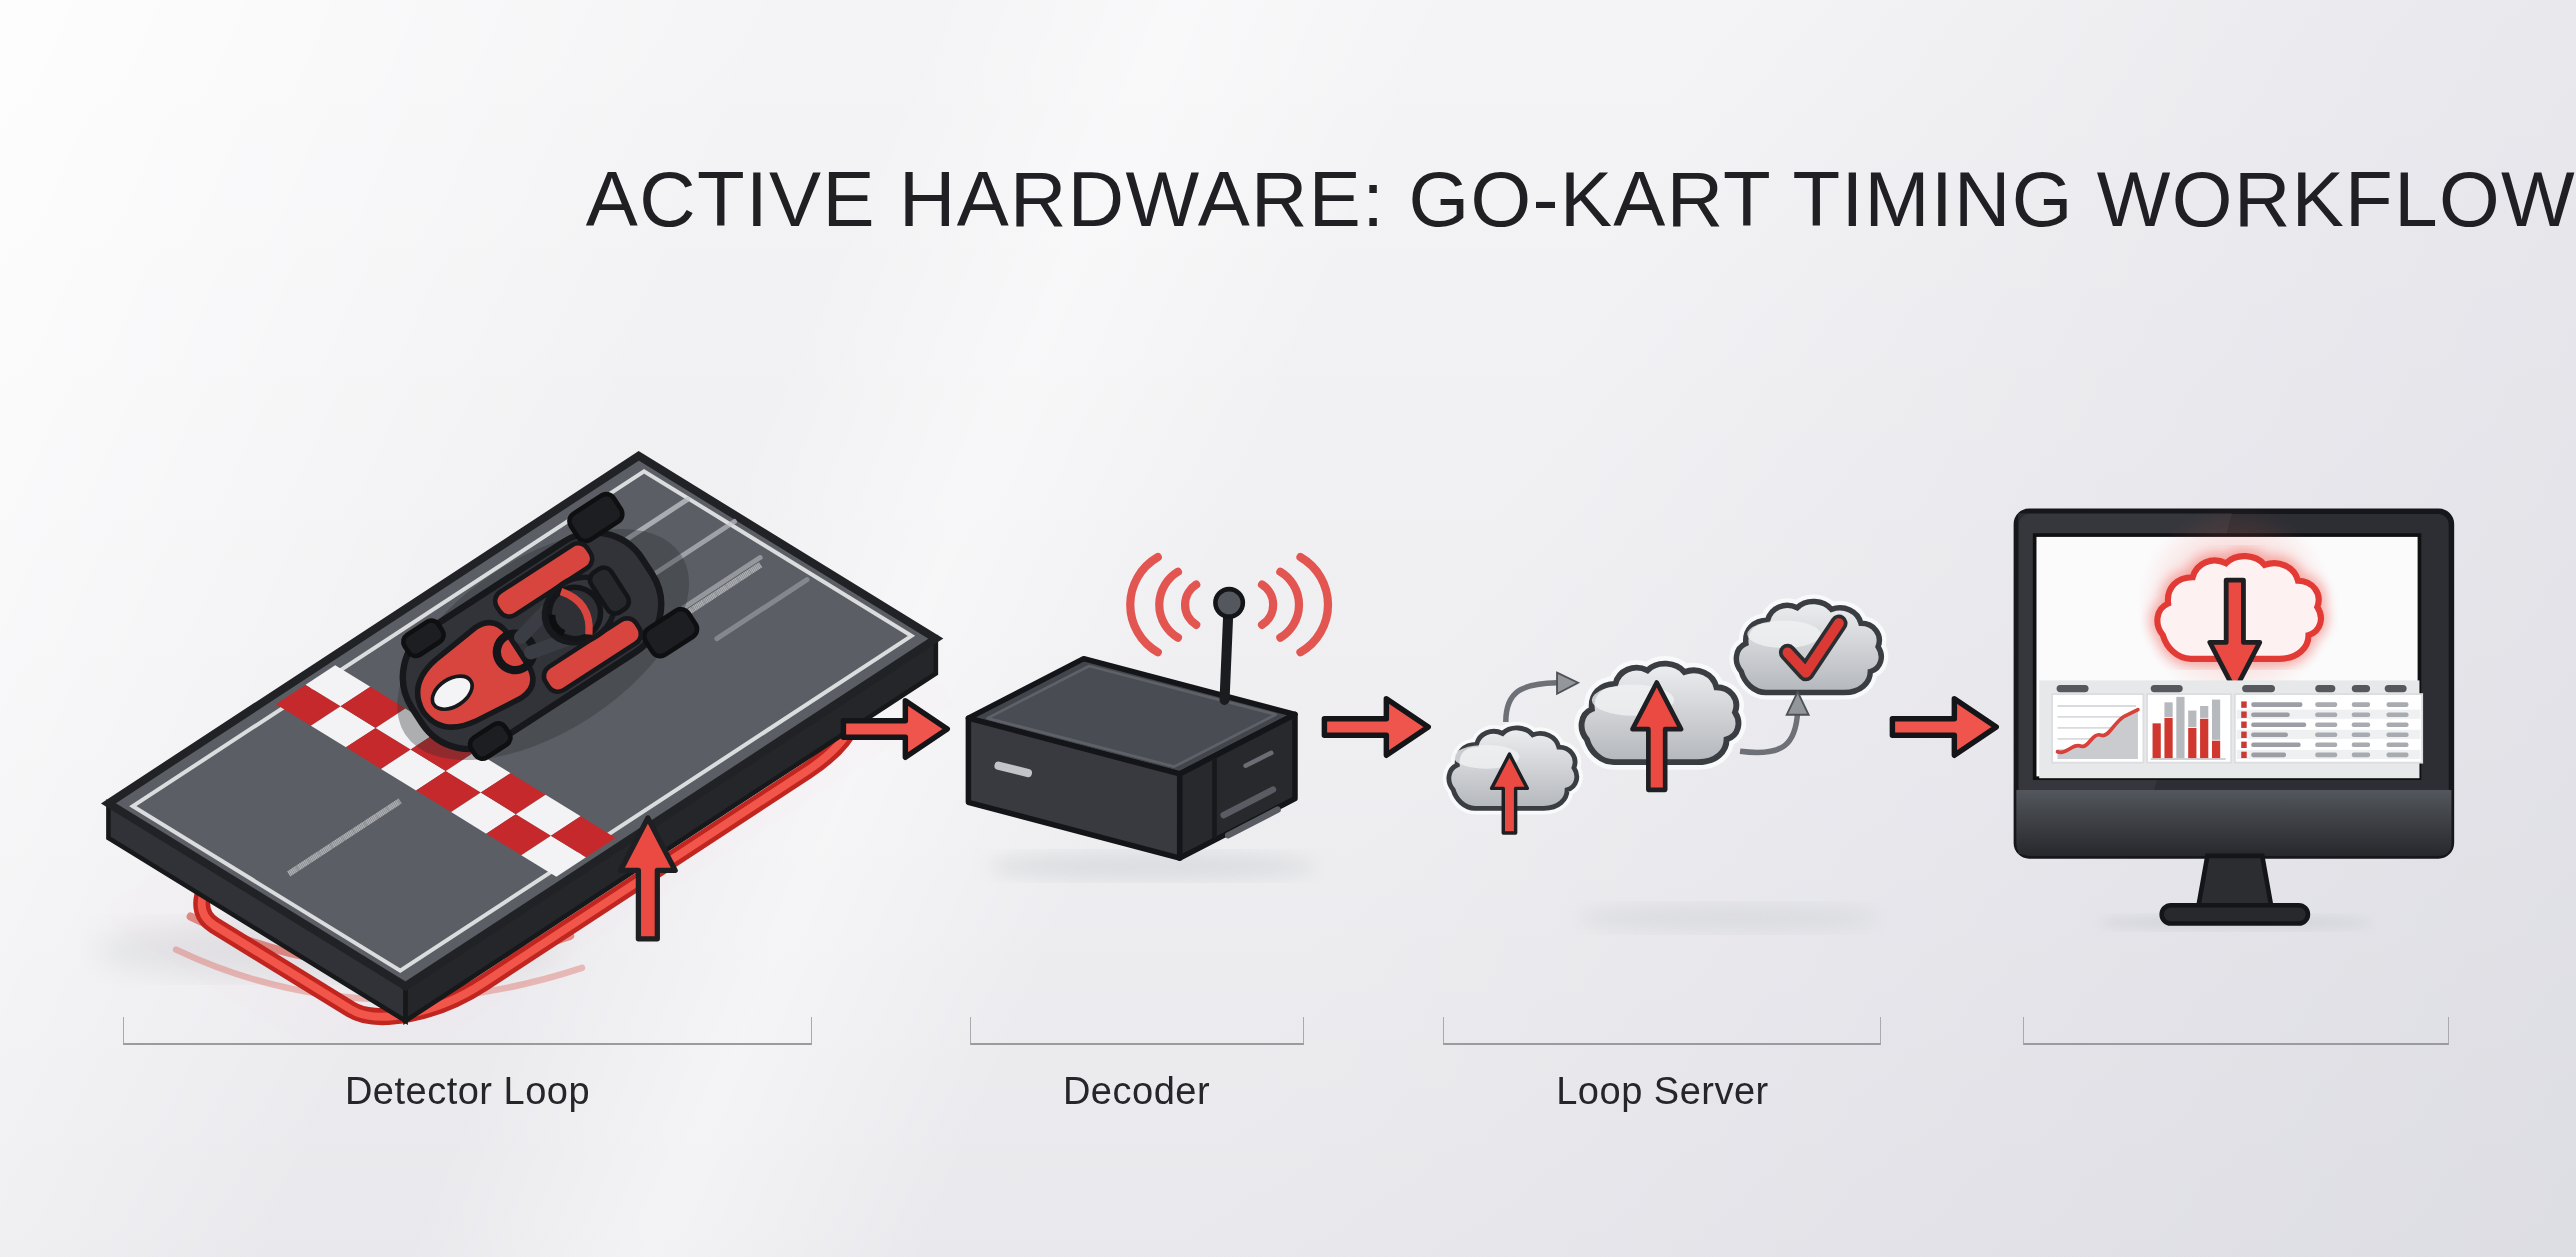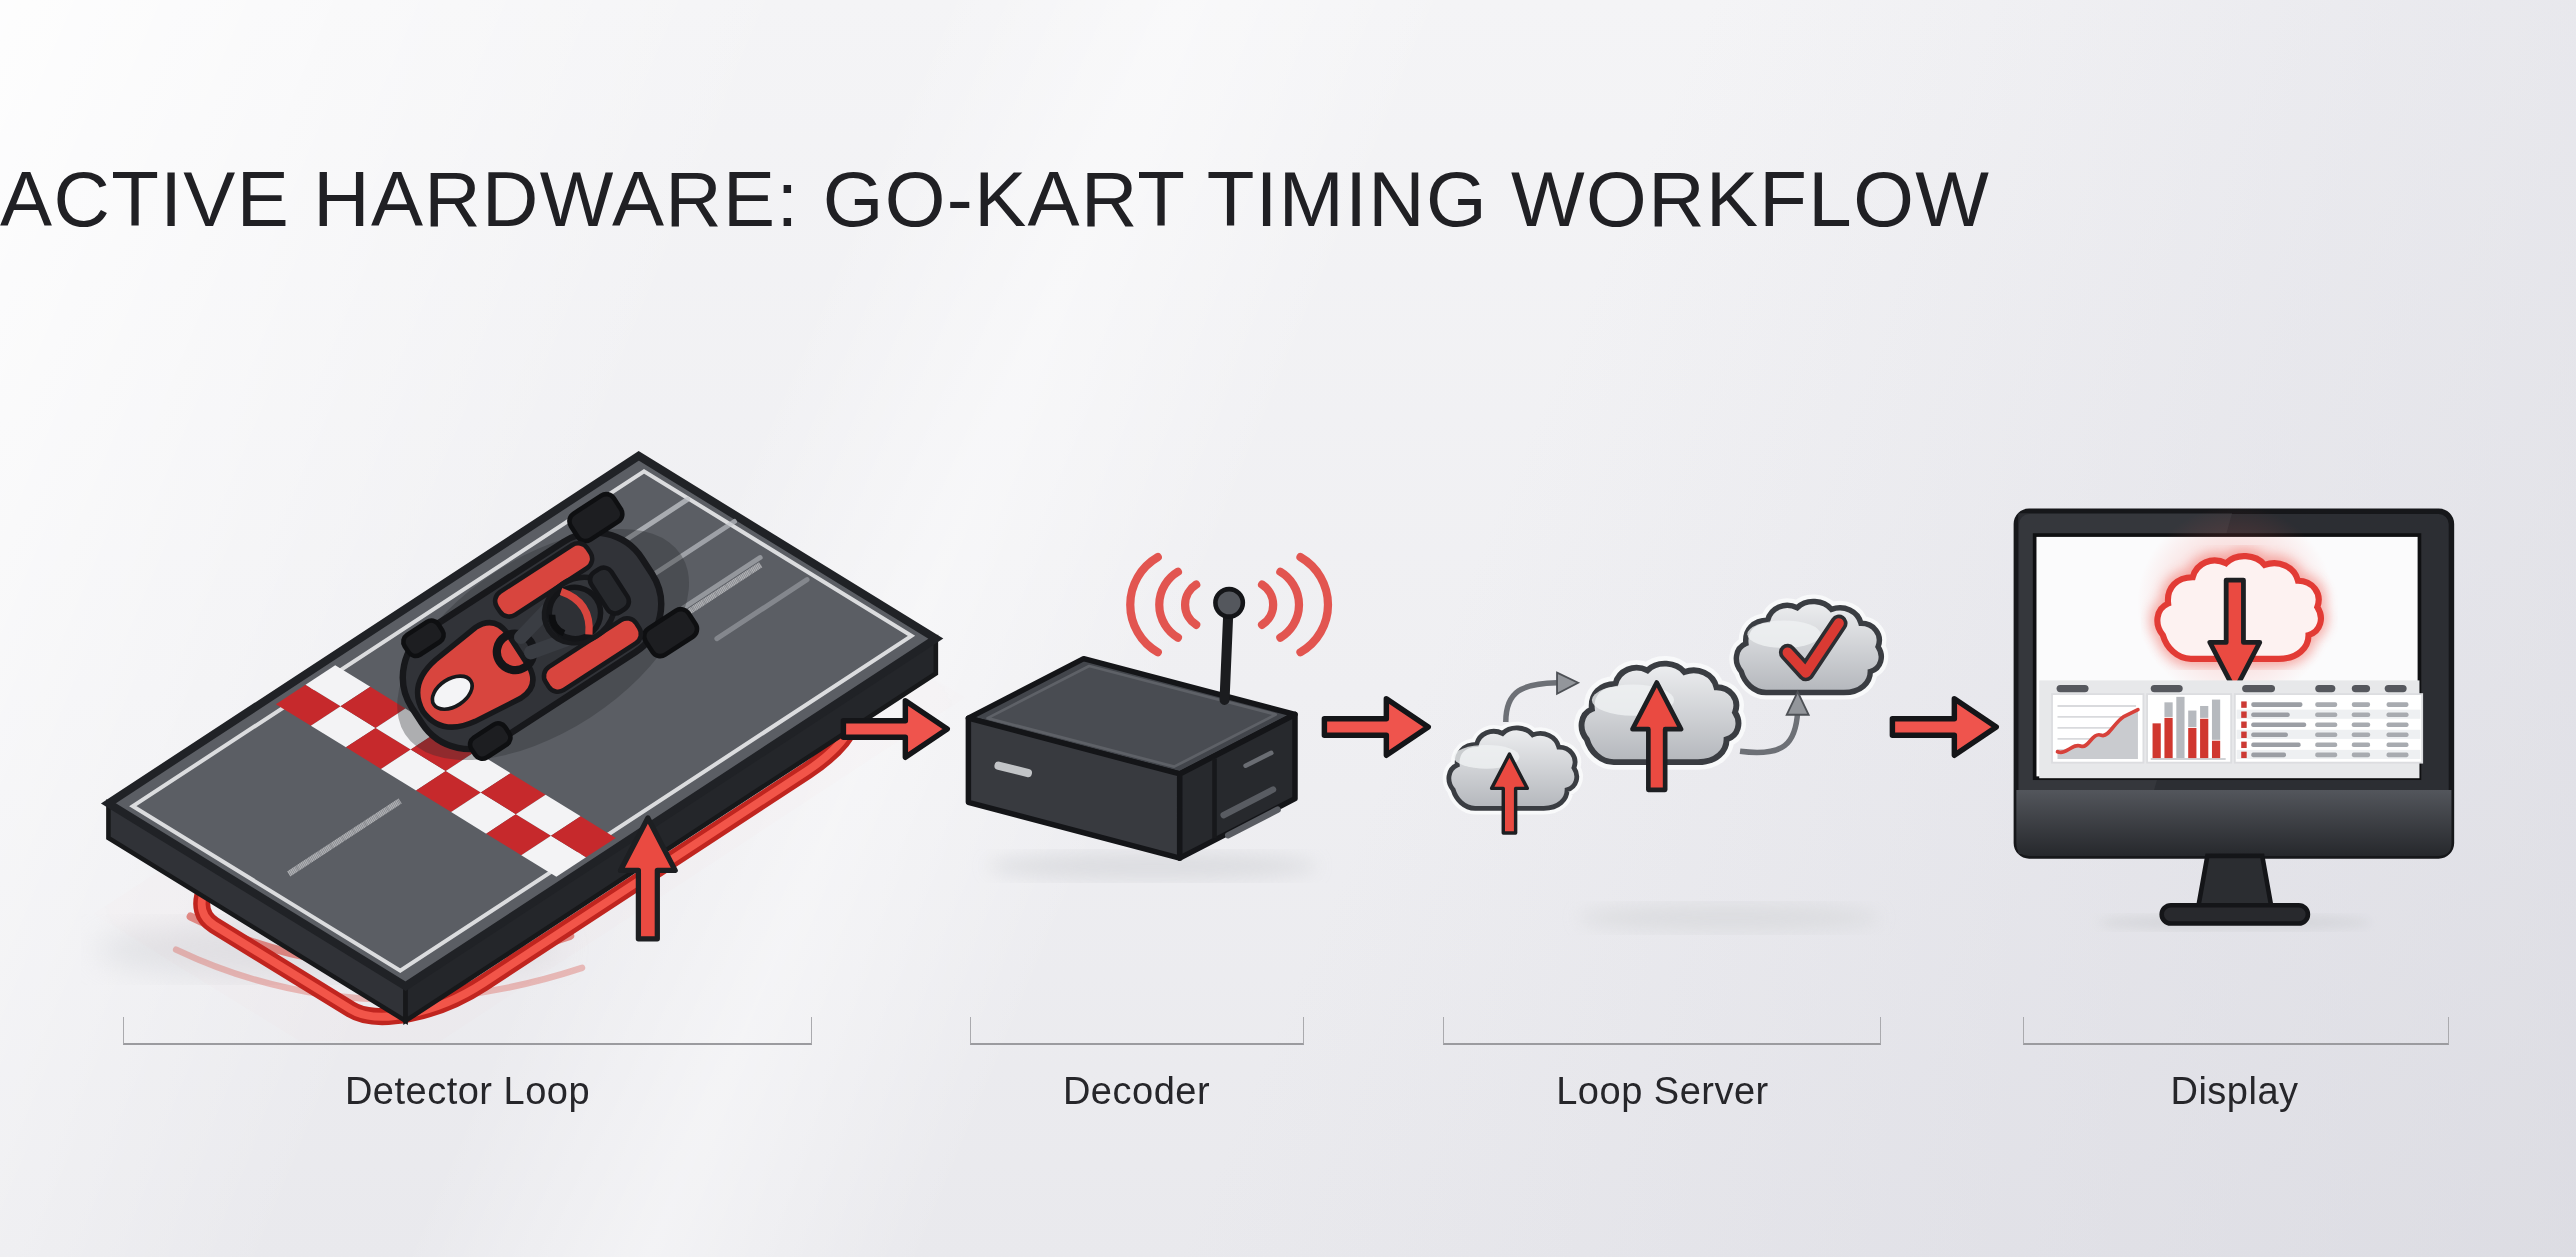--- a/index.html
+++ b/index.html
@@ -10,21 +10,21 @@
   }
   .canvas::before{
     content:"";position:absolute;inset:0;pointer-events:none;
     background:
       linear-gradient(113deg,rgba(255,255,255,.85) 0%,rgba(255,255,255,0) 26%),
       linear-gradient(113deg,rgba(255,255,255,0) 30%,rgba(255,255,255,.45) 38%,rgba(255,255,255,0) 47%),
       linear-gradient(113deg,rgba(210,210,220,0) 55%,rgba(210,210,220,.30) 78%,rgba(203,203,213,.42) 100%);
   }
   .title{
     position:absolute;left:0;right:0;top:154px;margin:0;
-    text-align:left;font-size:78px;font-weight:500;letter-spacing:1.4px;
+    text-align:right;font-size:78px;font-weight:500;letter-spacing:1.4px;
     color:#202024;
   }
   svg.fig,svg.flow{position:absolute;}
   .bracket{
     position:absolute;top:1017px;height:25.6px;
     border-left:1.8px solid #aaaaae;border-right:1.8px solid #aaaaae;border-bottom:2.7px solid #9b9b9f;
   }
   .stage-label{
     position:absolute;top:1070px;width:549px;margin:0;
     text-align:center;font-size:38px;font-weight:500;color:#26262a;letter-spacing:0.5px;
@@ -322,16 +322,15 @@
   </svg>
 
   <div class="bracket" style="left:123px;width:687px"></div>
   <div class="bracket" style="left:970px;width:332px"></div>
   <div class="bracket" style="left:1443px;width:436px"></div>
   <div class="bracket" style="left:2023px;width:424px"></div>
 
   <p class="stage-label" style="left:193px">Detector Loop</p>
   <p class="stage-label" style="left:862px">Decoder</p>
   <p class="stage-label" style="left:1388px">Loop Server</p>
-  <p class="stage-label" style="left:1960px">Display</p>
 
 </div>
 
 
 </body></html>

